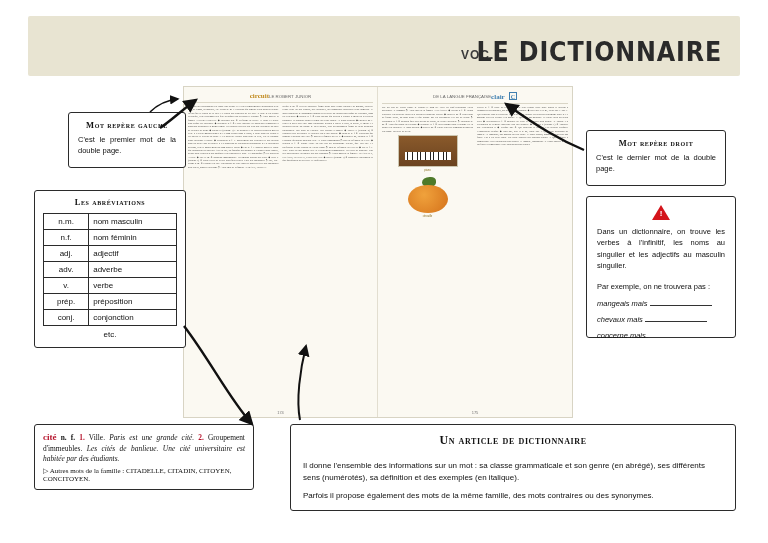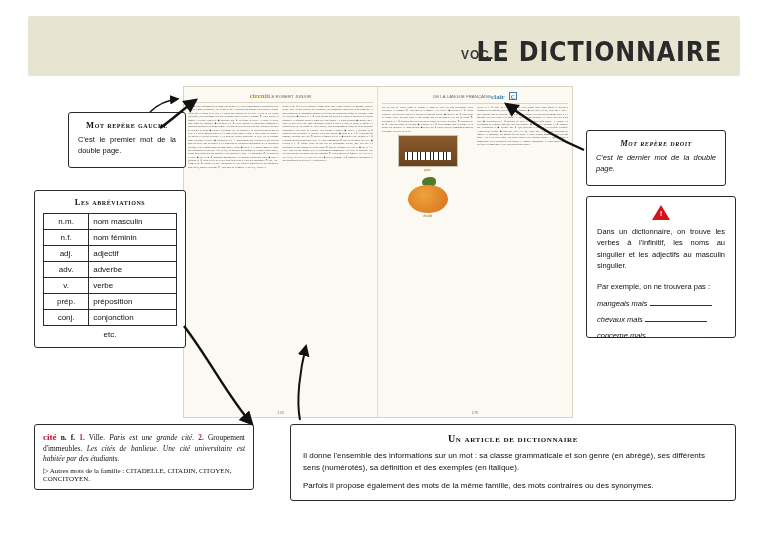--- a/index.html
+++ b/index.html
@@ -104,21 +104,21 @@
     border-radius:3px; padding:7px 9px;
   }
   .callout h4 {
     margin:0 0 5px 0; font-size:8.5px; letter-spacing:0.6px;
     font-variant:small-caps; text-align:center; font-weight:bold;
     font-family:"Liberation Serif", serif;
   }
   .callout p { margin:0; font-size:7.5px; line-height:1.45; text-align:justify; }
 
   #mot-gauche { left:68px; top:112px; width:118px; height:56px; }
-  #mot-droit  { left:586px; top:130px; width:140px; height:56px;font-style:italic; }
+  #mot-droit  { left:586px; top:130px; width:140px; height:56px; }
 
   
   #abbrev { left:34px; top:190px; width:152px; padding:6px 8px 8px 8px; }
   #abbrev h4 { margin-bottom:6px; }
   table.abb { width:100%; border-collapse:collapse; font-size:8px;border-radius:10px; }
   table.abb td {
     border:1px solid #2b2b2b; padding:3px 4px; height:16px;
   }
   table.abb td.k { width:34%; text-align:center; }
   table.abb td.v { width:66%; }
@@ -147,21 +147,21 @@
   }
   #entry-box .txt { font-size:7.4px; line-height:1.4; text-align:justify; }
   #entry-box .hw { color:#b5122b; font-weight:bold; font-size:9px; }
   #entry-box .gram { font-weight:bold; }
   #entry-box .num { color:#b5122b; font-weight:bold; }
   #entry-box i { font-style:italic; }
   #entry-box .fam { font-size:7px; margin-top:3px; }
 
   
   #article-box { left:290px; top:424px; width:446px; padding:8px 12px; }
-  #article-box h4 { font-size:10px; margin-bottom:6px; }
+  #article-box h4 { font-size:12px; margin-bottom:12px; }
   #article-box p { font-size:8px; line-height:1.55; margin:0 0 5px 0; text-align:left; }
   #article-box p:last-child { margin-bottom:0; }
 
   
   svg.arrows { position:absolute; inset:0; width:768px; height:543px; pointer-events:none; }
 </style>
 </head>
 <body>
 
 <div class="page">

